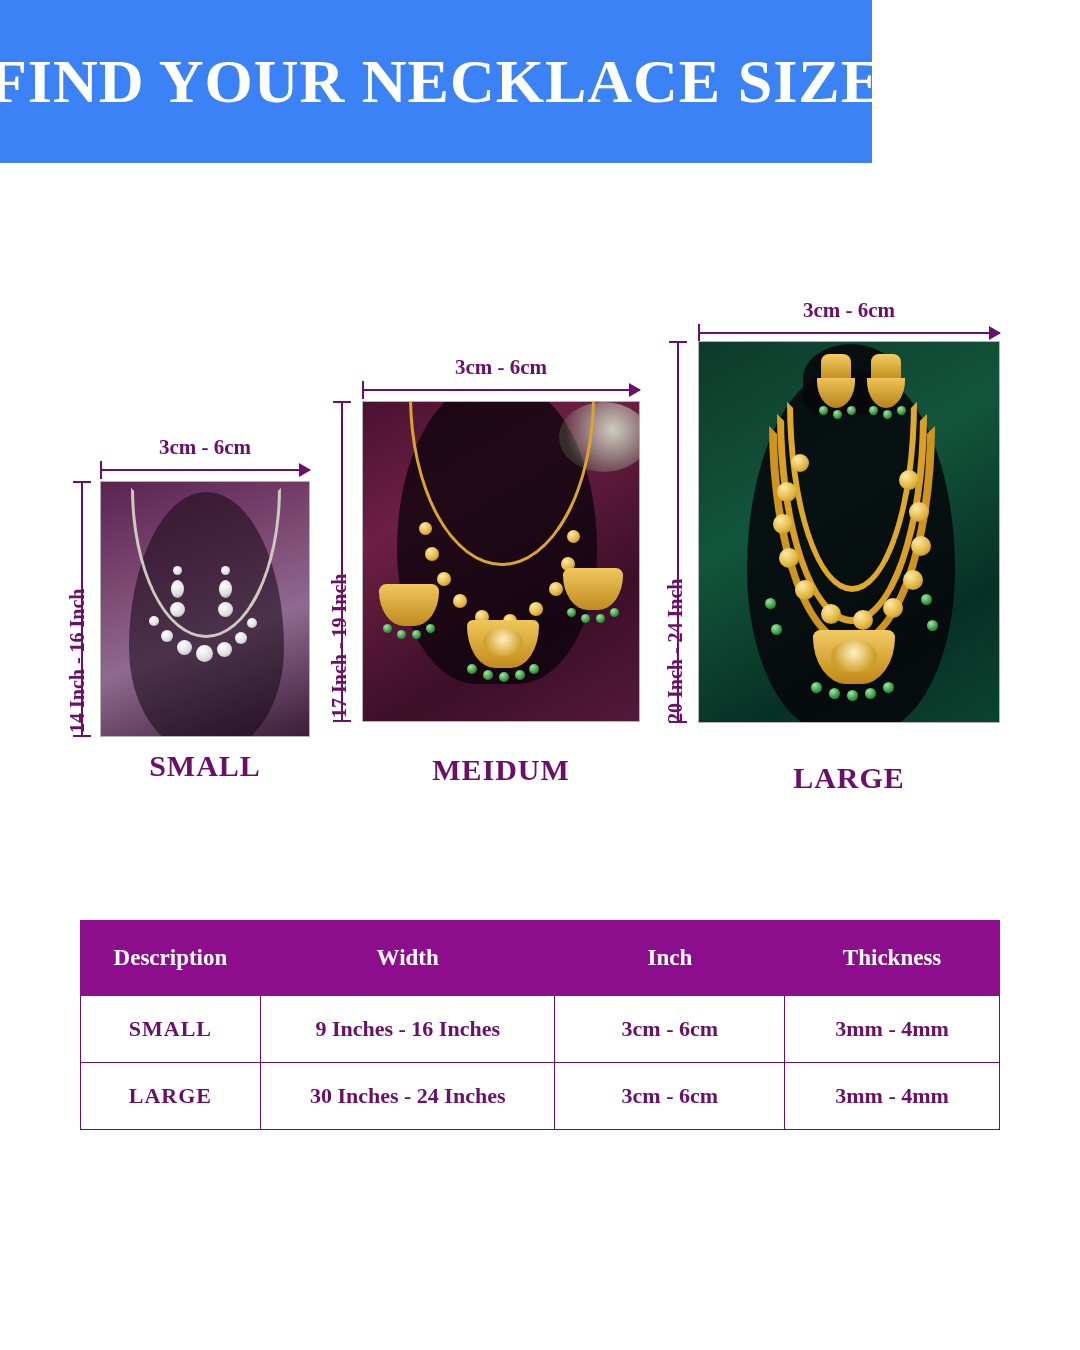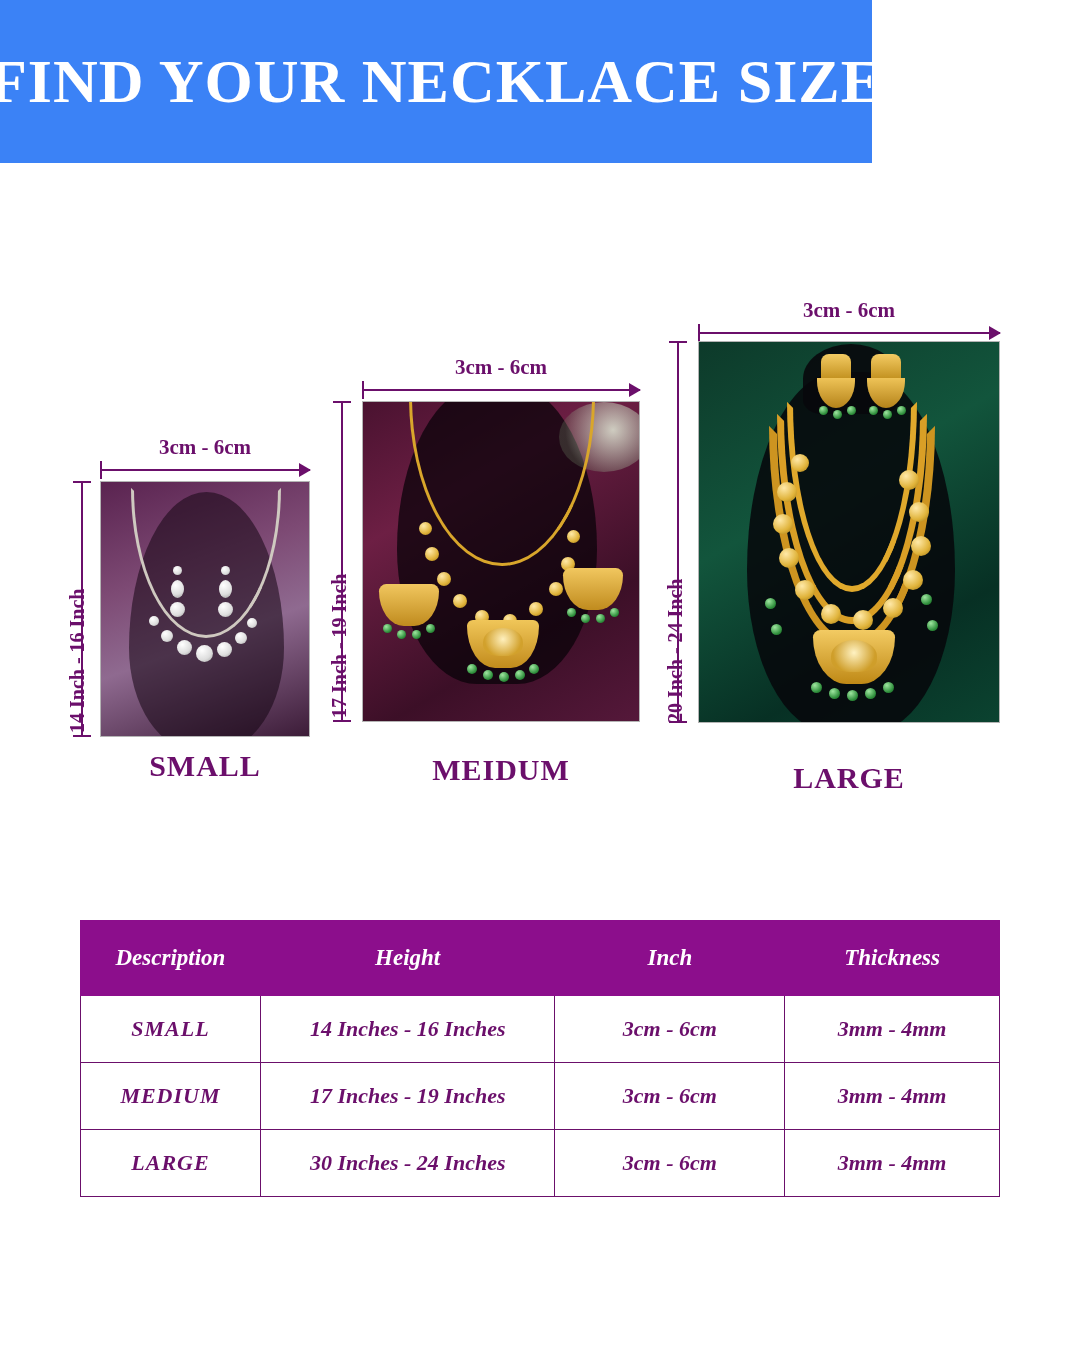--- a/index.html
+++ b/index.html
@@ -86,21 +86,21 @@
   }
   .chain.gold { border-color: #d9a62b; border-top-color: transparent; }
   .beadrow { position: absolute; }
   .bead { position: absolute; border-radius: 50%; background: radial-gradient(circle at 35% 30%, #fff, #ddd 60%, #9b9b9b); }
   .gbead { position: absolute; border-radius: 50%; background: radial-gradient(circle at 35% 30%, #ffe9a8, #e0b33a 60%, #9c7415); }
   .grnbead { position: absolute; border-radius: 50%; background: radial-gradient(circle at 35% 30%, #9fe6a0, #2f8f3c 65%, #14541c); }
   .earring { position: absolute; }
   .pend { position: absolute; }
 
   
-  .table-wrap { position: absolute; left: 80px; top: 920px; width: 920px; font-style: italic; }
+  .table-wrap { position: absolute; left: 80px; top: 920px; width: 920px; }
   table { border-collapse: collapse; width: 920px; }
   th {
     background: #8c0e8c; color: #fff; font-size: 23px; font-weight: bold;
     padding: 24px 6px; text-align: center; border: 1px solid #8c0e8c;
   }
   td {
     color: #6b0f6b; font-size: 22px; font-weight: bold;
     padding: 20px 6px; text-align: center; border: 1px solid #6b0f6b;
   }
   tbody tr td:first-child { letter-spacing: 1px; }
@@ -293,35 +293,29 @@
       <div class="card-name" style="left:698px; top:598px; width:302px;">LARGE</div>
     </div>
 
   </div>
 
   <div class="table-wrap">
     <table>
       <thead>
         <tr>
           <th style="width:180px;">Description</th>
-          <th style="width:295px;">Height</th>
+          <th style="width:295px;">Width</th>
           <th style="width:230px;">Inch</th>
           <th style="width:215px;">Thickness</th>
         </tr>
       </thead>
       <tbody>
         <tr>
           <td>SMALL</td>
-          <td>14 Inches - 16 Inches</td>
-          <td>3cm - 6cm</td>
-          <td>3mm - 4mm</td>
-        </tr>
-        <tr>
-          <td>MEDIUM</td>
-          <td>17 Inches - 19 Inches</td>
+          <td>9 Inches - 16 Inches</td>
           <td>3cm - 6cm</td>
           <td>3mm - 4mm</td>
         </tr>
         <tr>
           <td>LARGE</td>
           <td>30 Inches - 24 Inches</td>
           <td>3cm - 6cm</td>
           <td>3mm - 4mm</td>
         </tr>
       </tbody>

